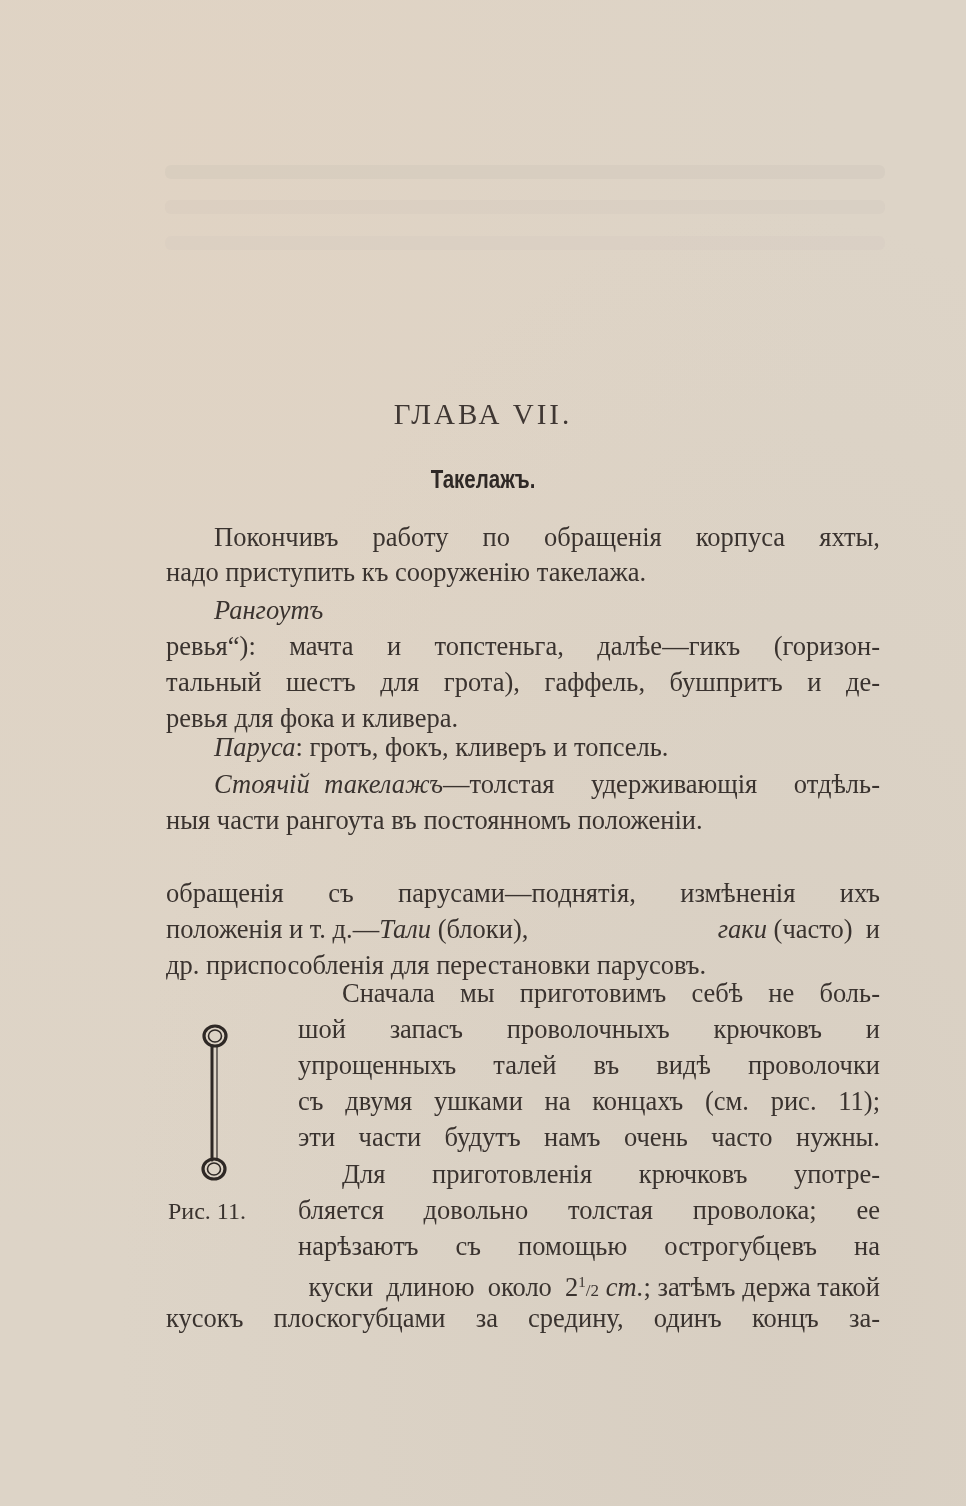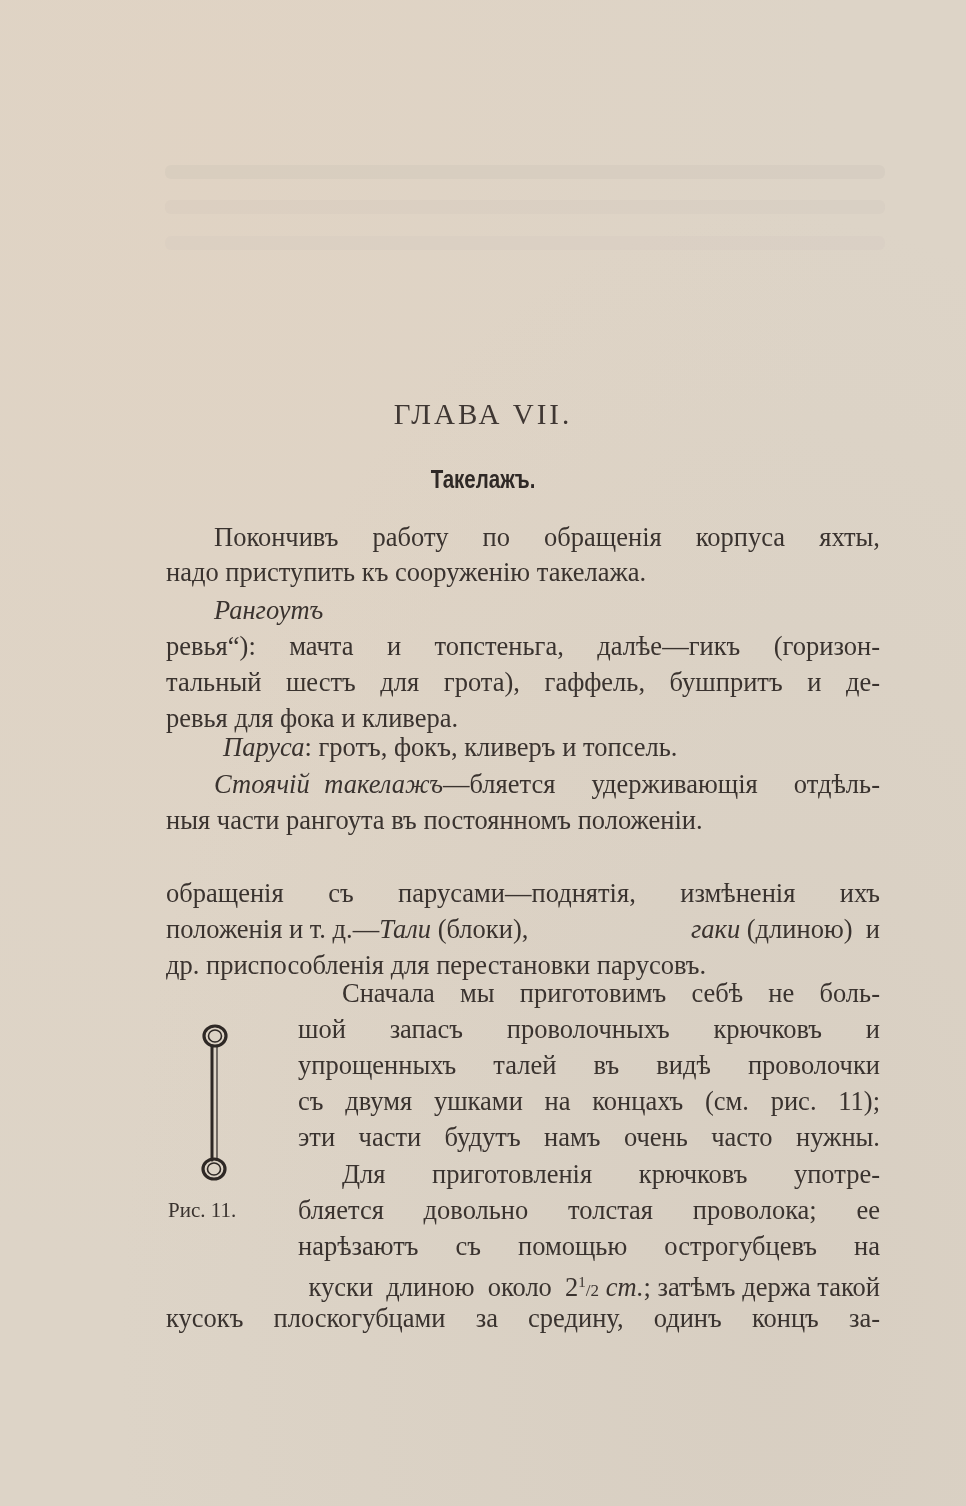--- a/index.html
+++ b/index.html
@@ -80,21 +80,21 @@
       left: 198px;
       top: 1022px;
       width: 40px;
       height: 160px;
     }
     .fig-caption {
       position: absolute;
       left: 168px;
       top: 1198px;
       font-family: "Liberation Serif", serif;
-      font-size: 21px;
+      font-size: 24px;
       color: #3a332f;
     }
     sup.s, sub.s {
       font-size: 15px;
     }
     sup.s { vertical-align: 9px; }
     .frac { font-size: 17px; }
   </style>
 </head>
 <body>
@@ -116,40 +116,40 @@
   <div class="body-text" style="top:593px;">
     <div class="line" style="left:48px; width:666px; top:0; display:flex; justify-content:space-between;">
       <span class="it">Рангоутъ</span>
     </div>
     <div class="line" style="left:0; width:714px; top:36px;">ревья“): мачта и топстеньга, далѣе—гикъ (горизон-</div>
     <div class="line" style="left:0; width:714px; top:72px;">тальный шестъ для грота), гаффель, бушпритъ и де-</div>
     <div class="line last" style="left:0; width:714px; top:108px;">ревья для фока и кливера.</div>
   </div>
 
   <div class="body-text" style="top:730px;">
-    <div class="line last" style="left:48px; width:666px; top:0;margin-left:9px;">
+    <div class="line last" style="left:48px; width:666px; top:0;">
       <span class="it">Паруса</span><span>: гротъ, фокъ, кливеръ и топсель.</span>
     </div>
   </div>
 
   <div class="body-text" style="top:767px;">
     <div class="line" style="left:48px; width:666px; top:0; display:flex;">
       <span class="it" style="word-spacing:8px;">Стоячій такелажъ</span>
-      <span style="flex:1; text-align:justify; text-align-last:justify;">—бляется удерживающія отдѣль-</span>
+      <span style="flex:1; text-align:justify; text-align-last:justify;">—толстая удерживающія отдѣль-</span>
     </div>
     <div class="line last" style="left:0; width:714px; top:36px;">ныя части рангоута въ постоянномъ положеніи.</div>
   </div>
 
   <div class="body-text" style="top:840px;">
     <div class="line" style="left:48px; width:666px; top:0; display:flex;">
     </div>
     <div class="line" style="left:0; width:714px; top:36px;">обращенія  съ  парусами—поднятія,  измѣненія  ихъ</div>
     <div class="line" style="left:0; width:714px; top:72px; display:flex; justify-content:space-between;align-items:flex-end;">
       <span><span>положенія и т.  д.—</span><span class="it">Тали</span><span style="white-space:pre;"> (блоки), </span></span>
-      <span><span class="it">гаки</span><span style="white-space:pre;"> (длиною)  и</span></span>
+      <span><span class="it">гаки</span><span style="white-space:pre;"> (часто)  и</span></span>
     </div>
     <div class="line last" style="left:0; width:714px; top:108px;">др. приспособленія для перестановки парусовъ.</div>
   </div>
 
   <div class="body-text" style="top:976px;">
     <div class="line" style="left:176px; width:538px; top:0;">Сначала мы приготовимъ себѣ не боль-</div>
     <div class="line" style="left:132px; width:582px; top:36px;">шой  запасъ  проволочныхъ  крючковъ  и</div>
     <div class="line" style="left:132px; width:582px; top:72px;">упрощенныхъ  талей  въ  видѣ проволочки</div>
     <div class="line" style="left:132px; width:582px; top:108px;">съ двумя ушками на концахъ (см. рис. 11);</div>
     <div class="line" style="left:132px; width:582px; top:144px;">эти части будутъ намъ очень часто нужны.</div>

